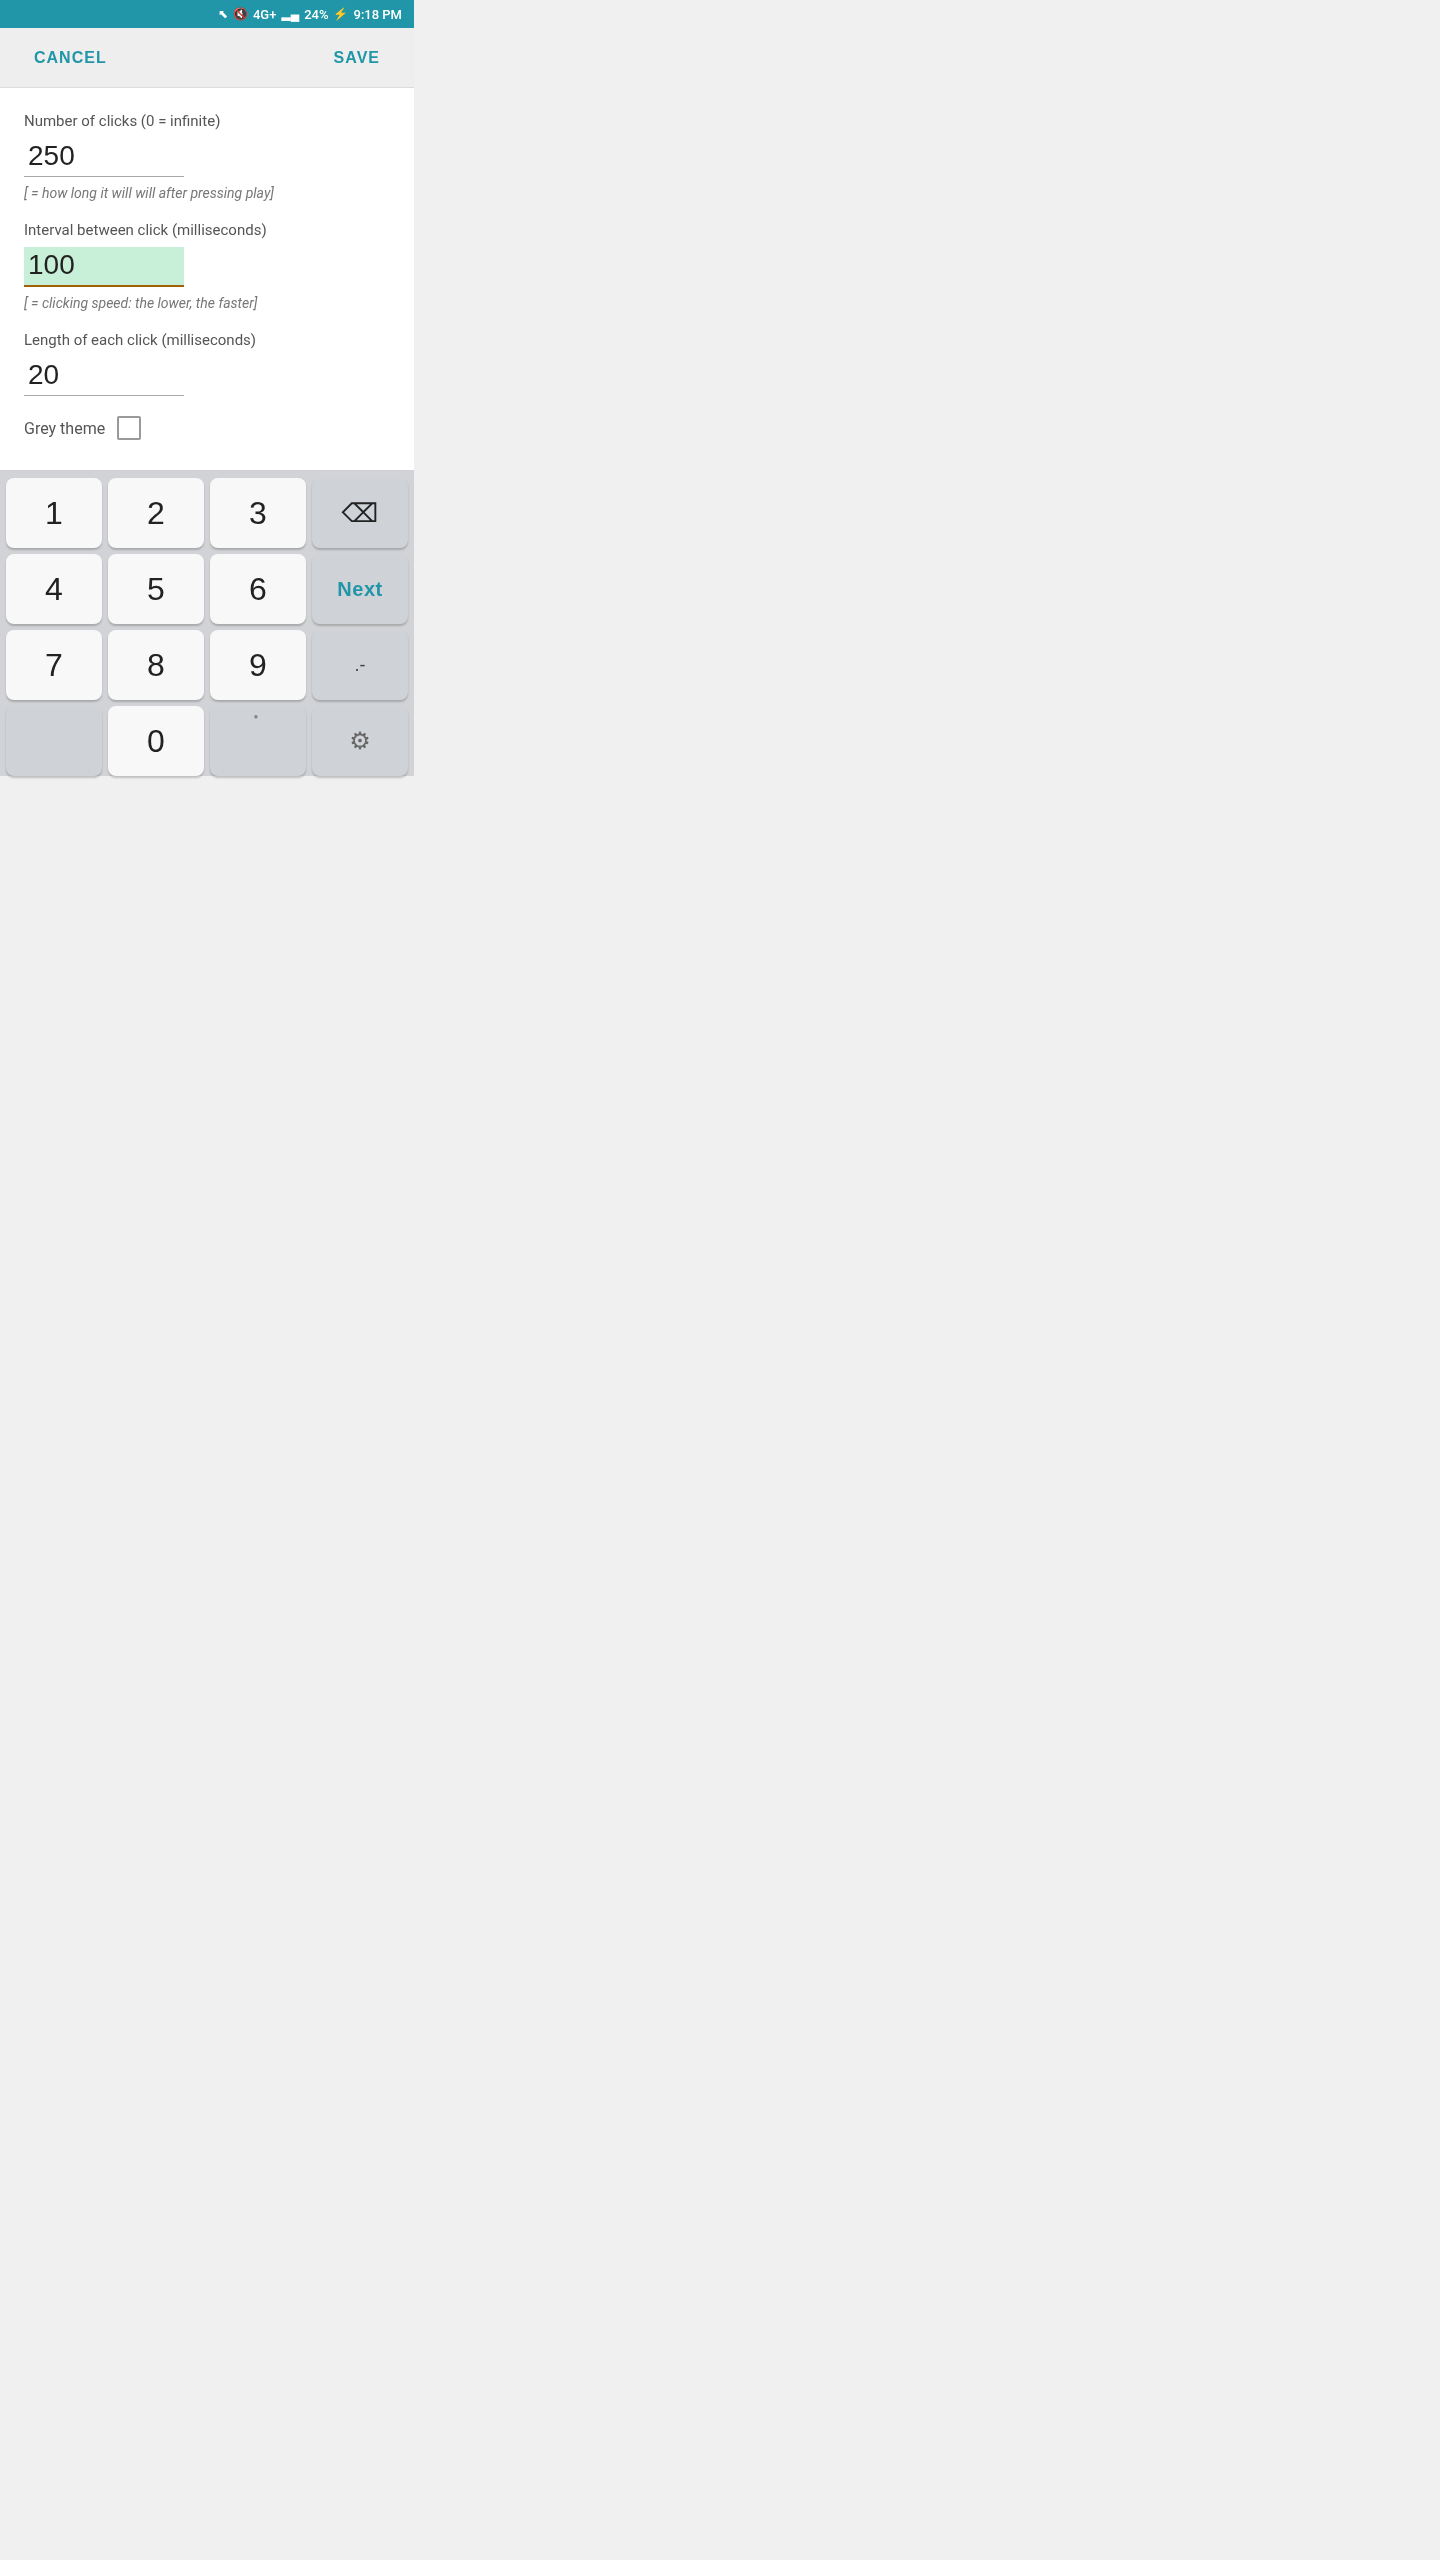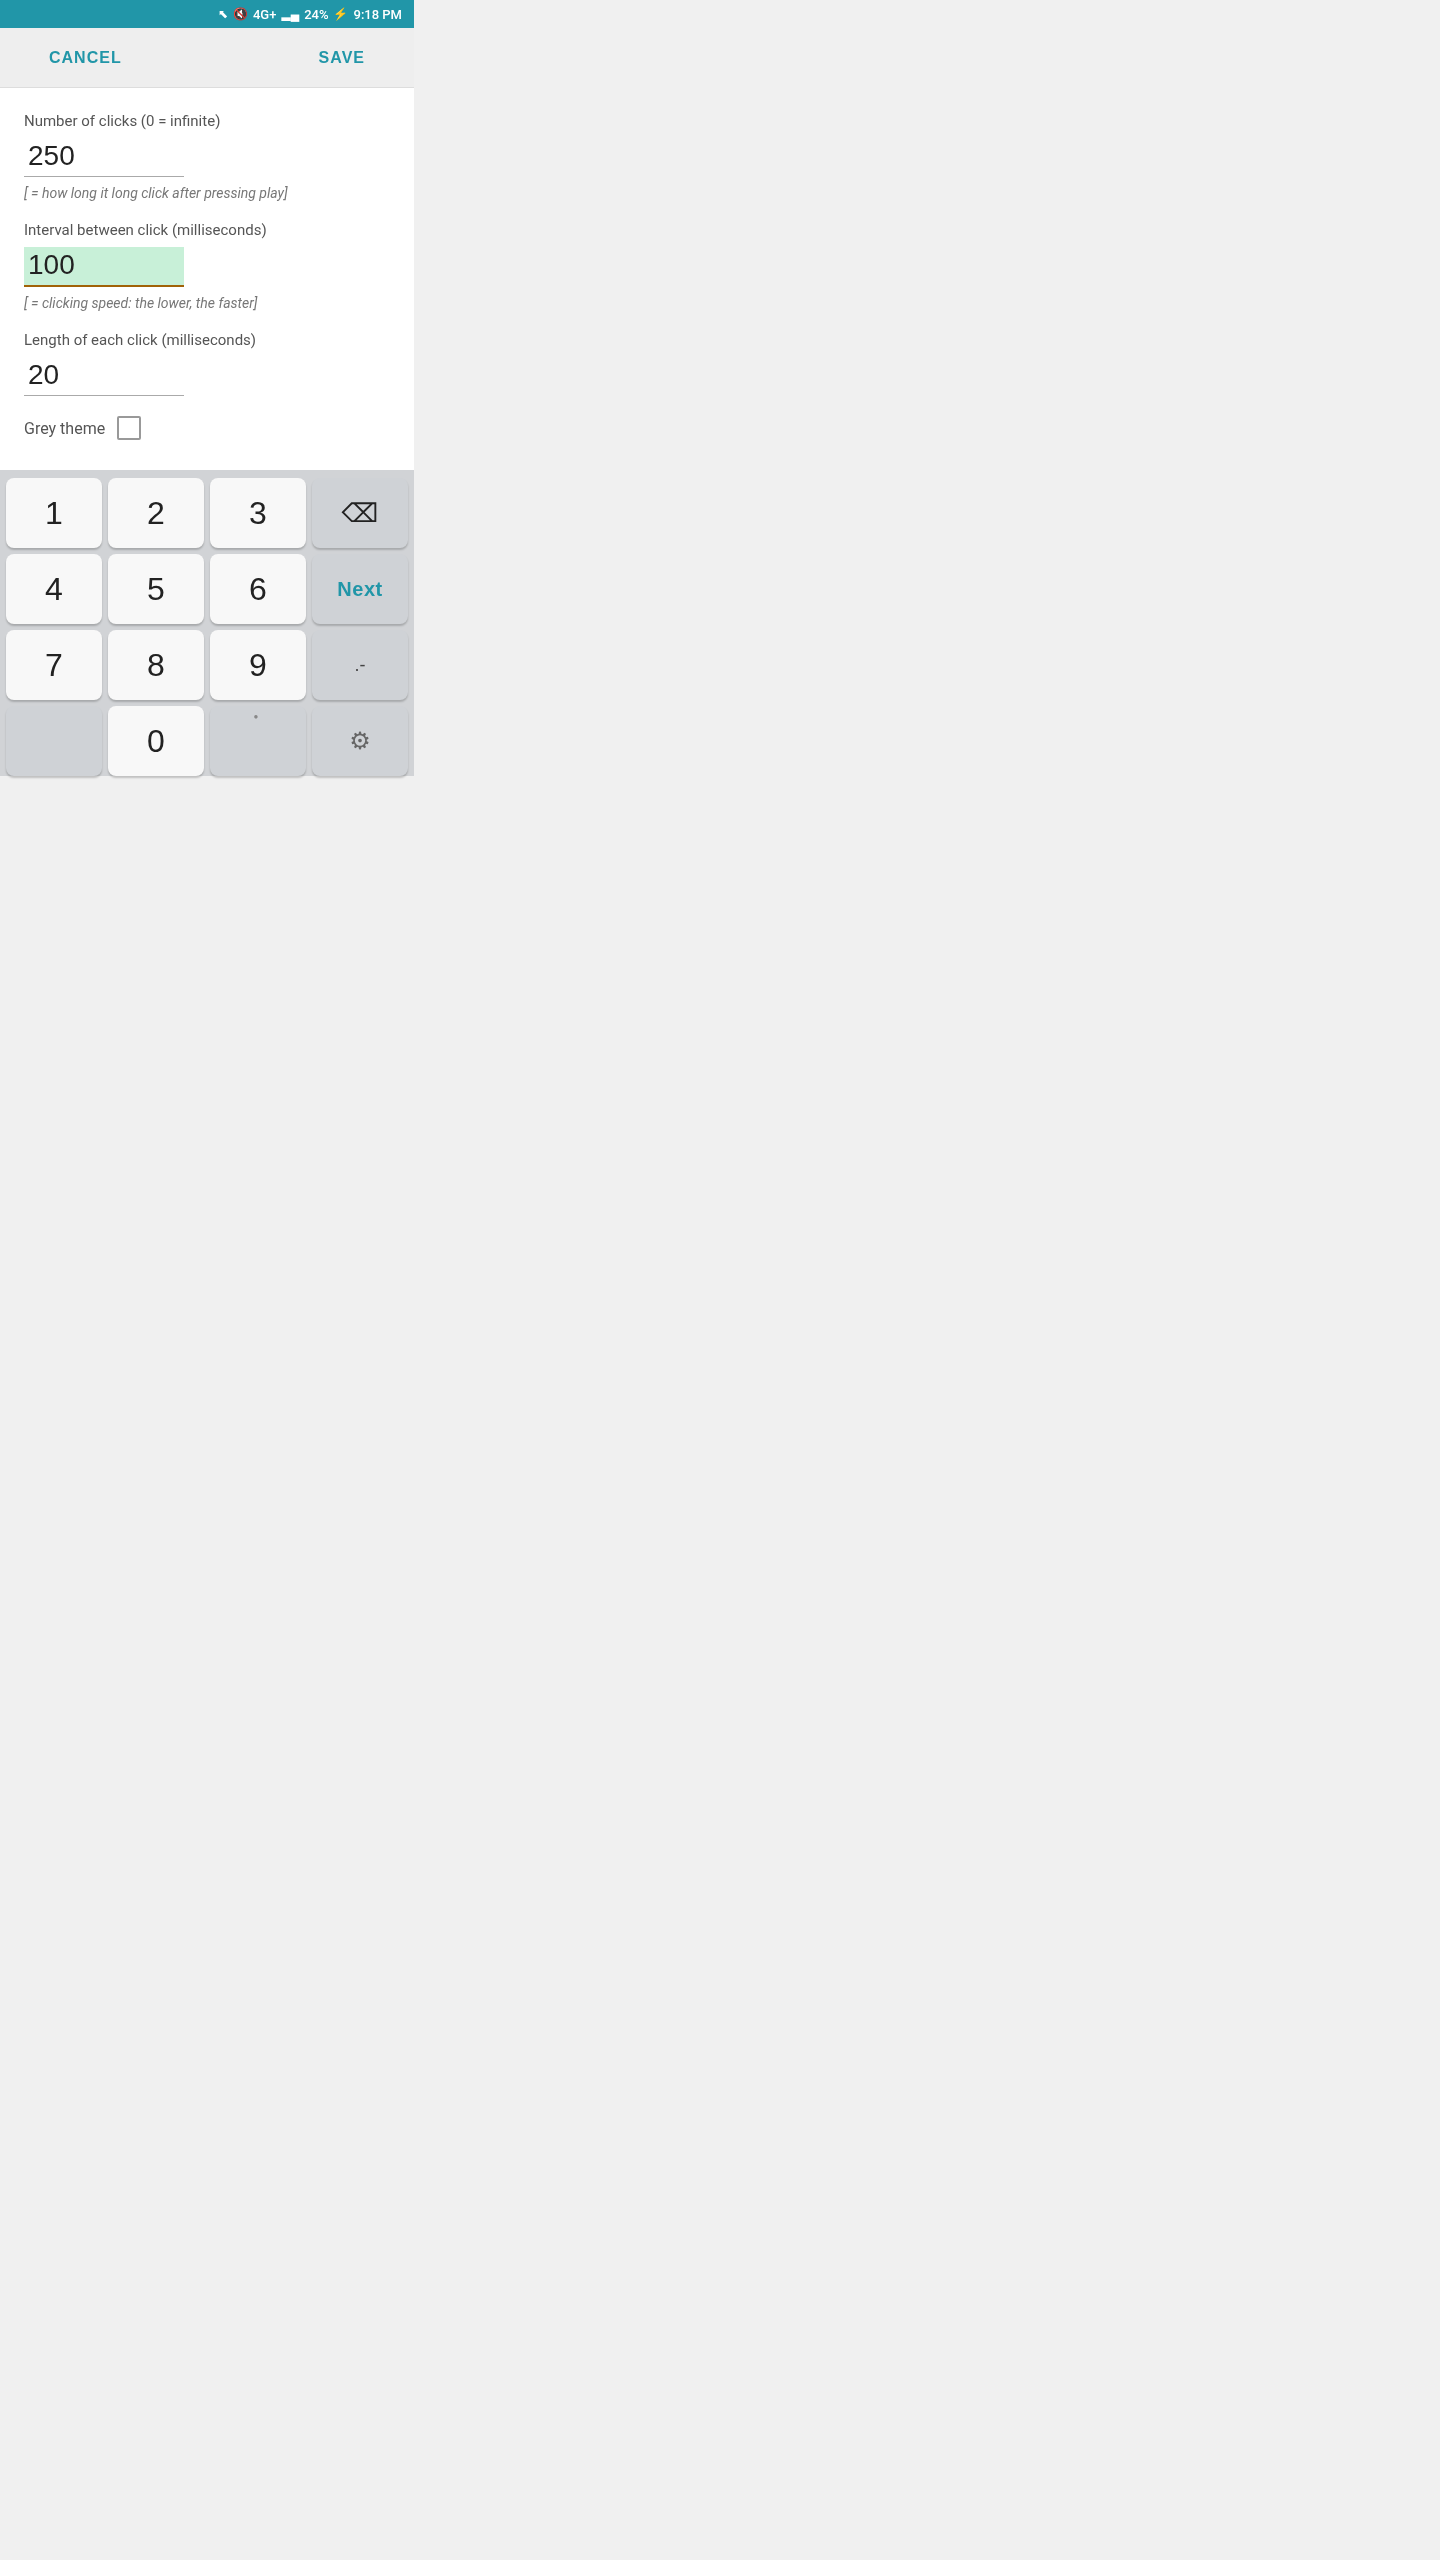--- a/index.html
+++ b/index.html
@@ -45,21 +45,21 @@
       font-size: 12px;
     }
 
     
     .action-bar {
       background: #eeeeee;
       height: 60px;
       display: flex;
       align-items: center;
       justify-content: space-between;
-      padding: 0 45px;
+      padding: 0 30px;
       border-bottom: 1px solid #ddd;
     }
 
     .action-btn {
       color: #2196A8;
       font-size: 16px;
       font-weight: 700;
       letter-spacing: 1px;
       background: none;
       border: none;
@@ -212,21 +212,21 @@
 <div class="action-bar">
   <button class="action-btn">CANCEL</button>
   <button class="action-btn">SAVE</button>
 </div>
 
 <div class="main-content">
 
   <div class="field-group">
     <span class="field-label">Number of clicks (0 = infinite)</span>
     <input class="field-input" type="text" value="250" style="">
-    <div class="field-hint">[ = how long it long click after pressing play]</div>
+    <div class="field-hint">[ = how long it will will after pressing play]</div>
   </div>
 
   <div class="field-group">
     <span class="field-label">Interval between click (milliseconds)</span>
     <input class="field-input active" type="text" value="100" style="">
     <div class="field-hint">[ = clicking speed: the lower, the faster]</div>
   </div>
 
   <div class="field-group">
     <span class="field-label">Length of each click (milliseconds)</span>

